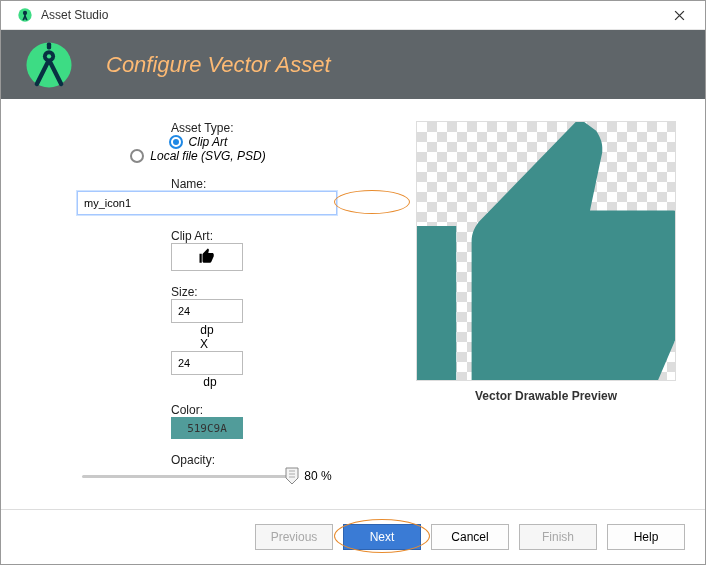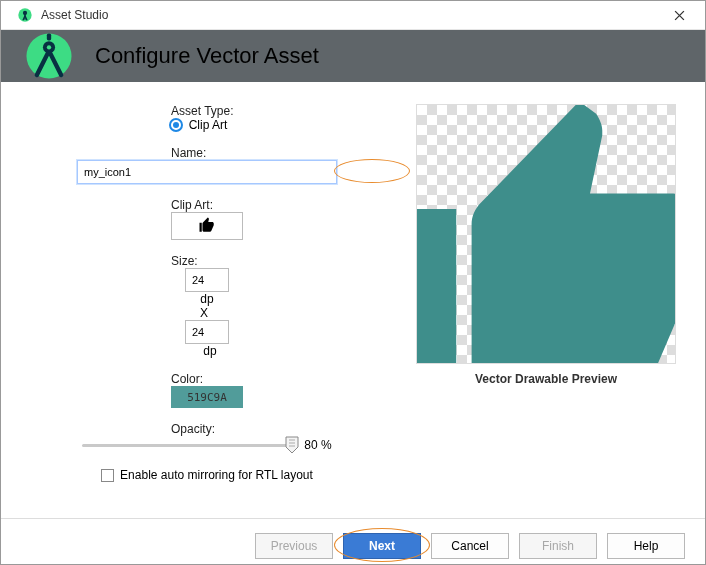--- a/index.html
+++ b/index.html
@@ -46,52 +46,52 @@
     height: 96px;
     display: flex;
     align-items: center;
     padding: 0 22px;
   }
   .header .big-icon {
     width: 52px; height: 52px;
     margin-right: 20px;
   }
   .header h1 {
-    font-weight: 400; font-size: 22px; margin: 0; color: #000000;
+    font-weight: 400; font-size: 22px; margin: 11px; color: #fdba74; font-style: italic;
   }
 
   .body {
     flex: 1;
     display: flex;
     padding: 22px 26px 10px 26px;
     gap: 26px;
   }
   .form-col { flex: 0 0 360px; }
   .preview-col { flex: 1; display: flex; flex-direction: column; align-items: center; font-weight: bold; }
 
   .row { display: flex; align-items: center; margin-bottom: 14px; min-height: 26px; flex-direction: column; }
   .row .label { width: 72px; color: #222; }
   .radio {
-    display: inline-flex; align-items: flex-end; margin-right: 18px; cursor: pointer;
+    display: inline-flex; align-items: flex-end; margin-right: 18px; cursor: pointer; font-style: italic;
   }
   .radio .dot {
     width: 14px; height: 14px; border-radius: 50%; border: 2px solid #888;
     margin-right: 6px; position: relative; background: #fff;
   }
   .radio.selected .dot { border-color: #1e88e5; }
   .radio.selected .dot::after {
     content: ""; position: absolute; inset: 2px; border-radius: 50%; background: #1e88e5;
   }
 
   .text-input {
     height: 24px; border: 1px solid #a6c8ff; background: #fff;
     padding: 0 6px; font-family: inherit; font-size: 11px; outline: none;
   }
   .name-input { width: 260px; box-shadow: 0 0 0 1px #cfe3ff; }
-  .size-input { width: 44px; border-color: #bbb; }
+  .size-input { width: 72px; border-color: #bbb; }
 
   .name-circle {
     position: absolute; border: 1.5px solid #e88b2d; border-radius: 50%;
     width: 76px; height: 24px; pointer-events: none;
     margin-left: -3px; margin-top: -1px;
   }
   .name-wrap { position: relative; }
 
   .clipart-btn {
     width: 72px; height: 28px; border: 1px solid #bbb; background: #fff;
@@ -140,21 +140,21 @@
     border-top: 1px solid #ddd;
     padding: 14px 20px;
     display: flex; justify-content: flex-end; gap: 10px;
     position: relative;
   }
   .btn {
     min-width: 78px; height: 26px; border: 1px solid #b8b8b8; background: #fdfdfd;
     font-family: inherit; font-size: 12px; cursor: pointer; padding: 0 10px;
   }
   .btn:disabled { color: #a8a8a8; cursor: default; background: #f6f6f6; }
-  .btn.primary { background: #3a7bd5; border-color: #2e63b0; color: #fff; font-weight: 700; }
+  .btn.primary { background: #3a7bd5; border-color: #2e63b0; color: #fff; font-weight: 400; }
   .next-wrap { position: relative; display: inline-block; }
   .next-circle {
     position: absolute; border: 1.5px solid #e88b2d; border-radius: 50%;
     width: 96px; height: 34px; left: -9px; top: -5px; pointer-events: none;
   }
 </style>
 </head>
 <body>
 
 <div class="window">
@@ -191,20 +191,24 @@
 
   <div class="body">
     <div class="form-col">
 
       <div class="row">
         <span class="label">Asset Type:</span>
         <span class="radio selected">
           <span class="dot"></span>
           <span>Clip Art</span>
         </span>
+        <span class="radio">
+          <span class="dot"></span>
+          <span>Local file (SVG, PSD)</span>
+        </span>
       </div>
 
       <div class="row">
         <span class="label">Name:</span>
         <span class="name-wrap">
           <input class="text-input name-input" value="my_icon1" style="">
           <span class="name-circle"></span>
         </span>
       </div>
 
@@ -244,26 +248,20 @@
               <svg width="14" height="18" viewBox="0 0 14 18">
                   <path d="M1 1 H13 V11 L7 17 L1 11 Z" fill="#f4f4f4" stroke="#888"></path>
                   <path d="M4 4h6M4 7h6M4 10h6" stroke="#aaa" stroke-width="1"></path>
                 </svg>
             </div>
           </div>
           <span>80 %</span>
         </div>
       </div>
 
-      <div class="row">
-        <label class="checkbox">
-          <span class="box"></span>
-          <span>Enable auto mirroring for RTL layout</span>
-        </label>
-      </div>
 
     </div>
 
     <div class="preview-col">
       <div class="preview-box">
         <svg class="preview-thumb" viewBox="0 0 24 24" preserveAspectRatio="xMidYMid slice">
           <g transform="translate(-3.5 -3.2) scale(1.43)">
             <path id="preview-fill" fill="#3E8E8B" d="M2 21h3V9H2v12zm19-11c0-1.1-.9-2-2-2h-5.3l.8-3.8v-.3c0-.4-.2-.8-.4-1.1L13 2 6.6 8.6C6.2 9 6 9.5 6 10v9c0 1.1.9 2 2 2h8c.8 0 1.5-.5 1.8-1.2l2.9-6.8c.2-.3.3-.7.3-1v-2z"></path>
           </g>
         </svg>

